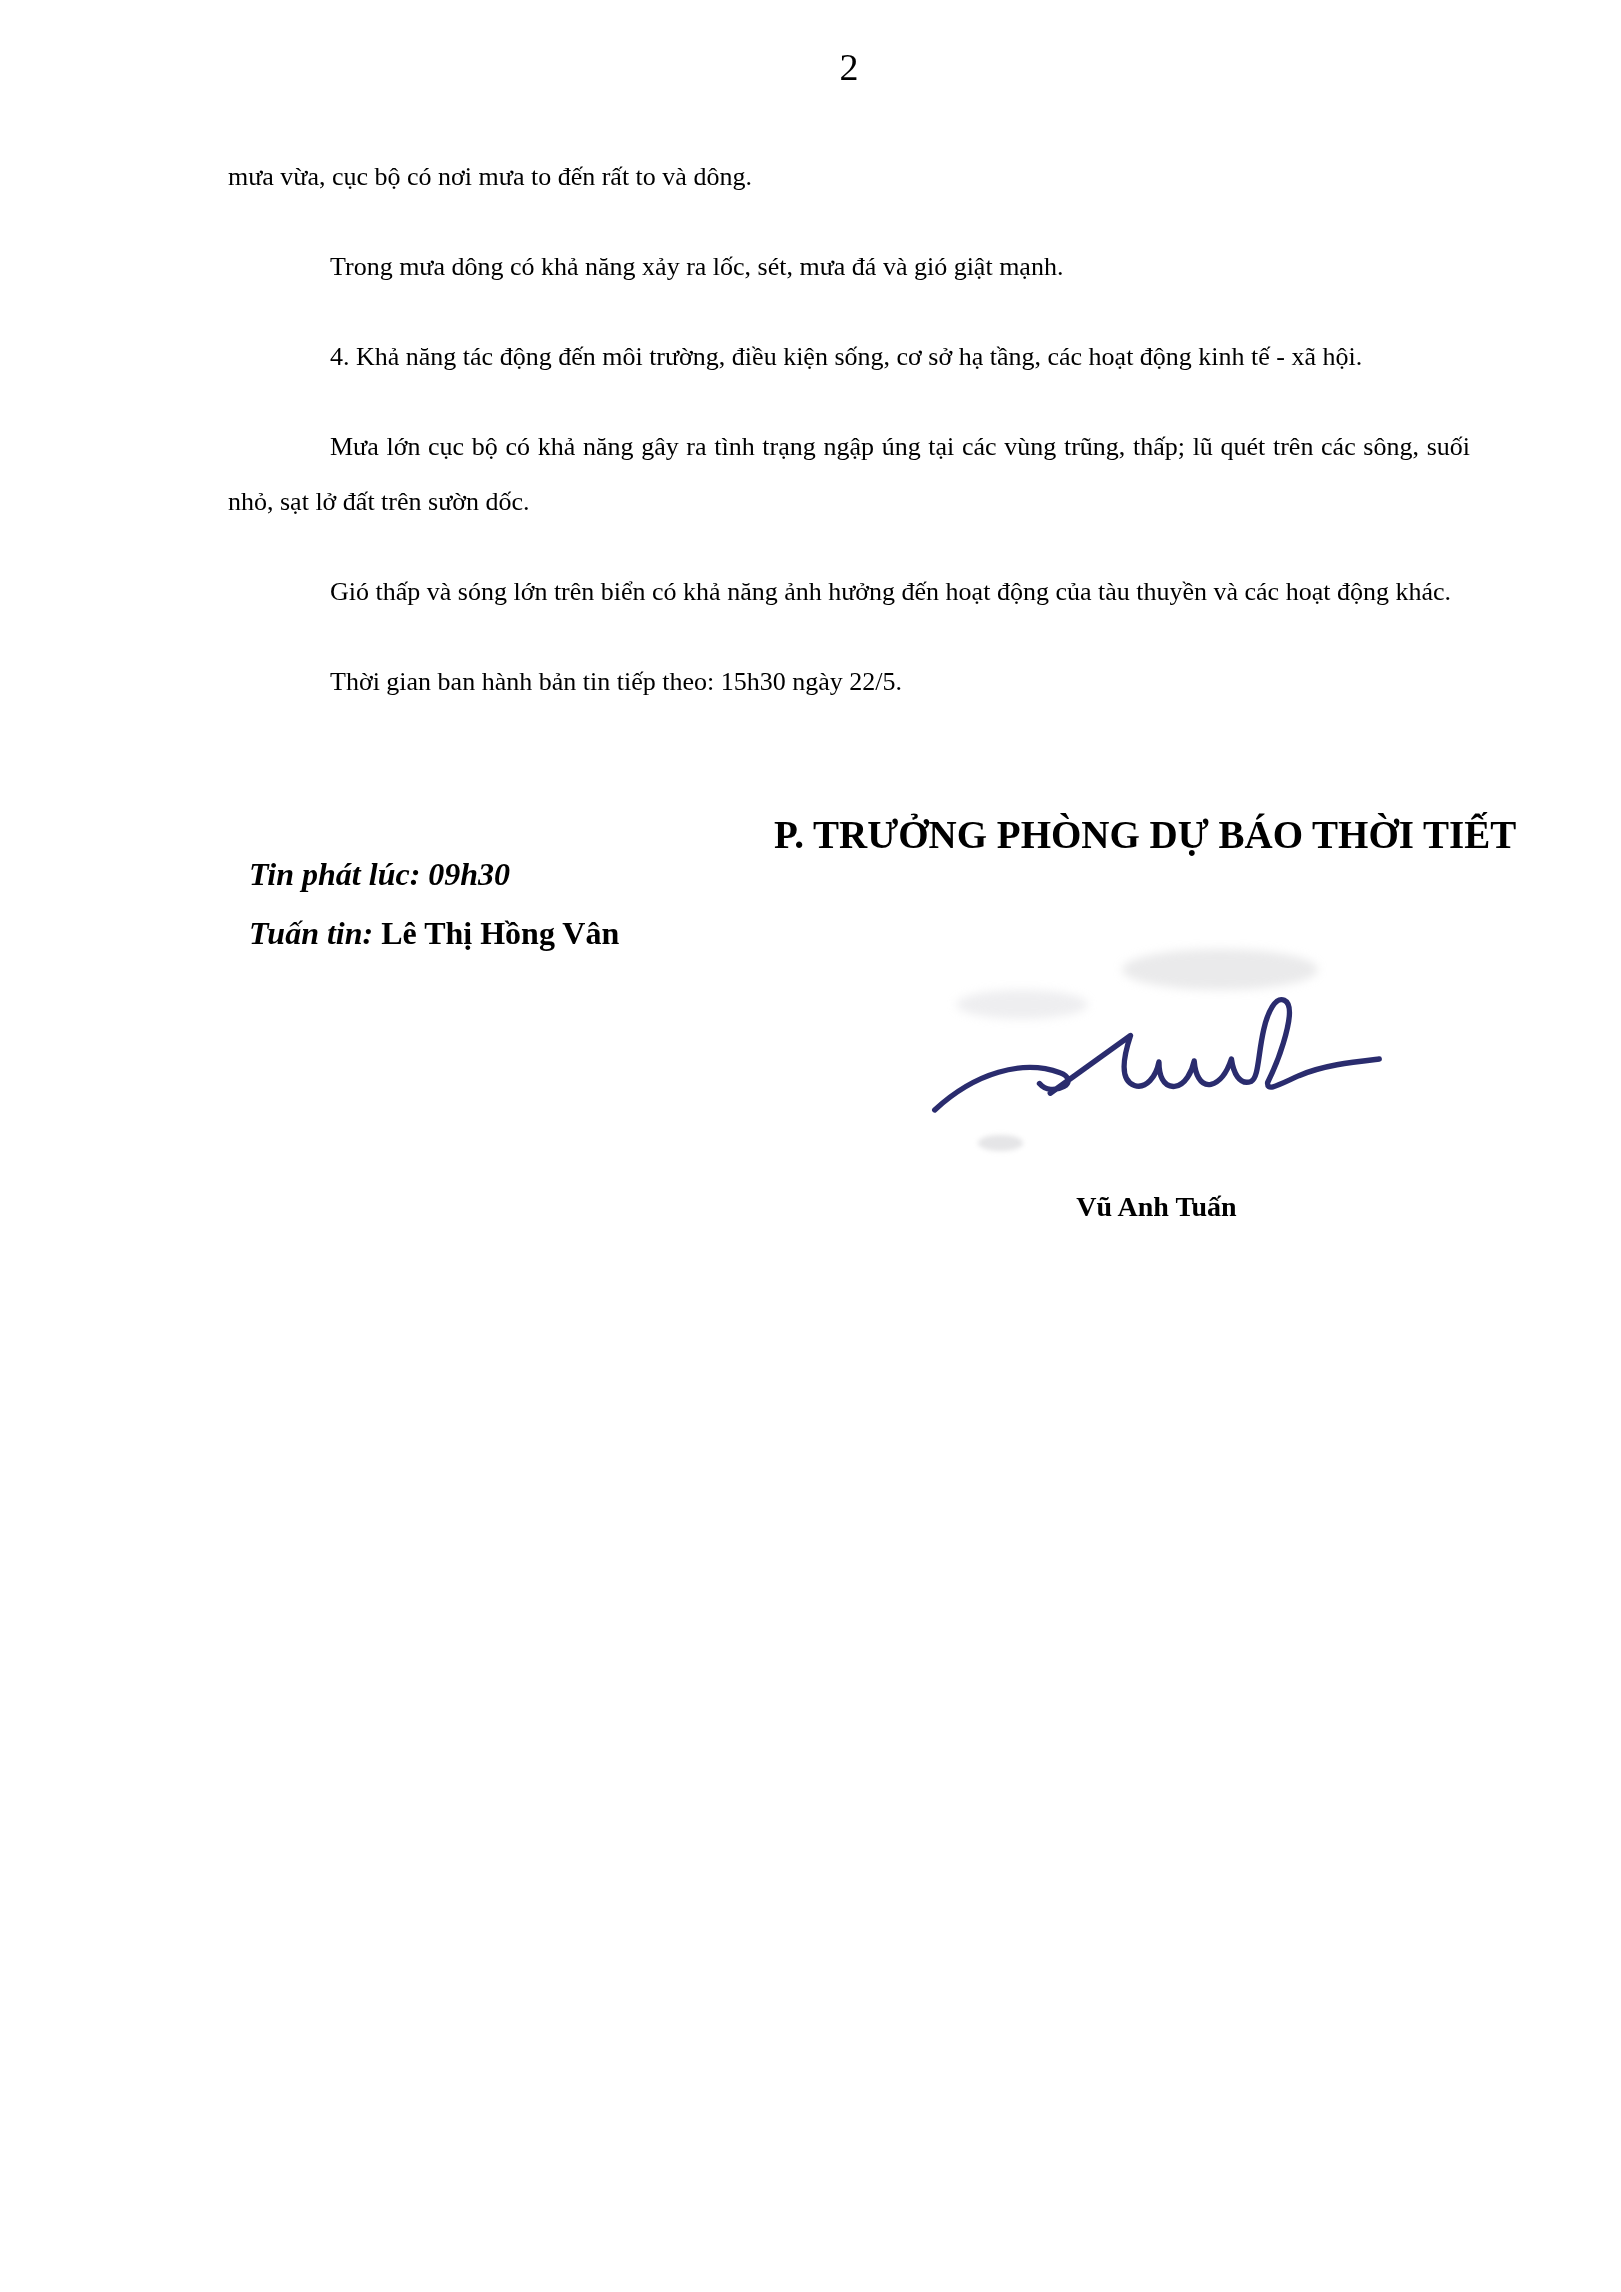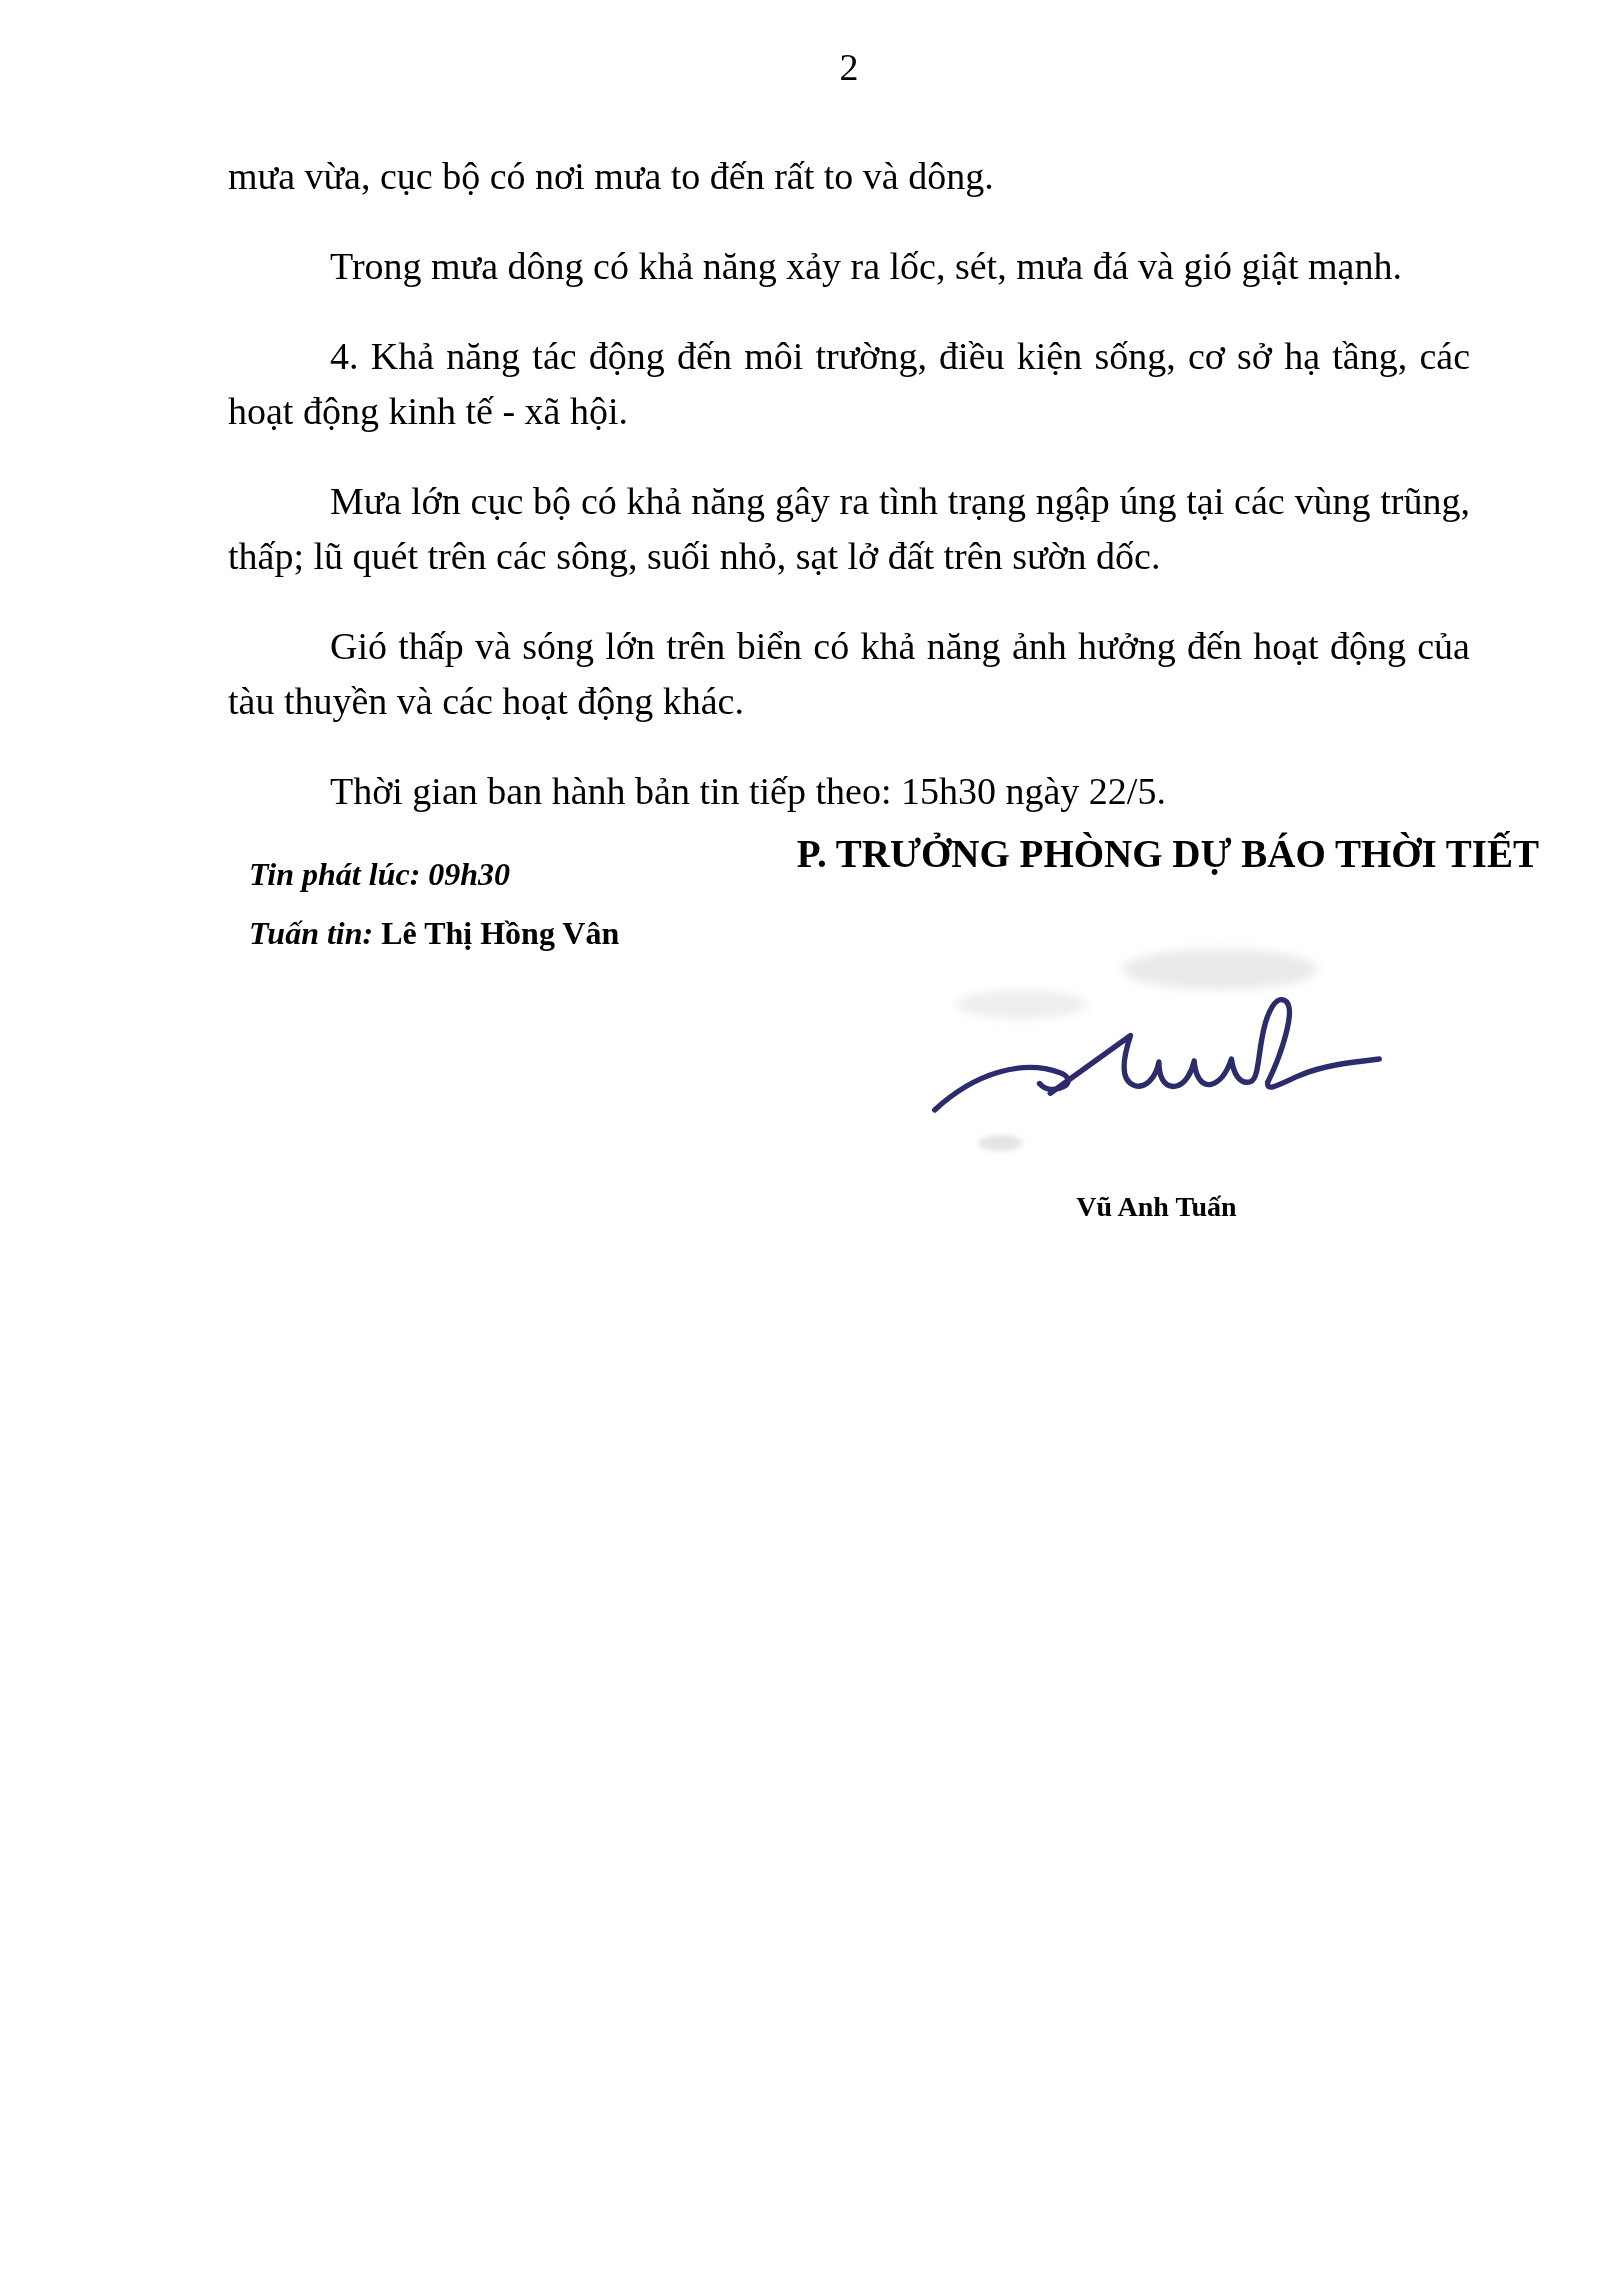--- a/index.html
+++ b/index.html
@@ -19,21 +19,21 @@
     width: 1242px;
     text-align: center;
     font-size: 38px;
     line-height: 49px;
   }
   .content {
     position: absolute;
     top: 149px;
     left: 228px;
     width: 1242px;
-    font-size: 38px;
+    font-size: 26px;
     line-height: 55px;
   }
   .para {
     margin: 0;
     text-align: justify;
   }
   .para.indent { text-indent: 102px; margin-top: 35px; }
   .para.bold { font-weight: normal; }
   .para.noindent { text-align: left; }
   .sig-left {
@@ -42,23 +42,23 @@
     top: 845px;
     font-size: 32px;
     line-height: 59px;
     white-space: nowrap;
   }
   .bi { font-weight: bold; font-style: italic; }
   .b  { font-weight: bold; }
   .sig-right-title {
     position: absolute;
     left: 774px;
-    top: 828px;
+    top: 809px;
     width: 765px;
-    text-align: right;
+    text-align: left;
     font-size: 39px;
     line-height: 51px;
     font-weight: bold;
     white-space: nowrap;
   }
   .sig-area {
     position: absolute;
     left: 921px;
     top: 961px;
     width: 470px;

